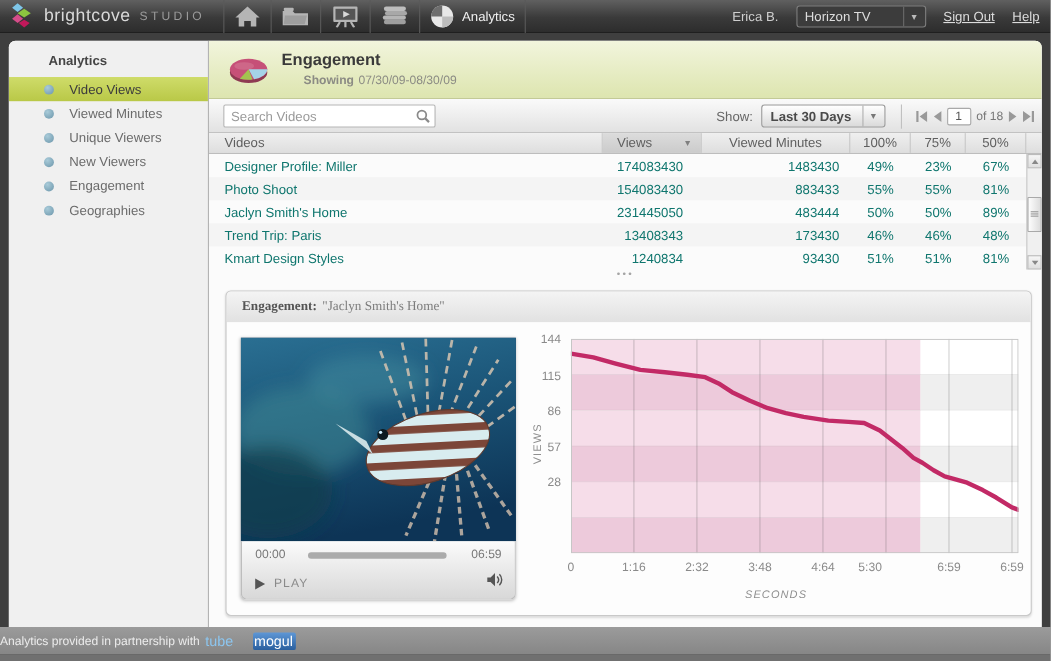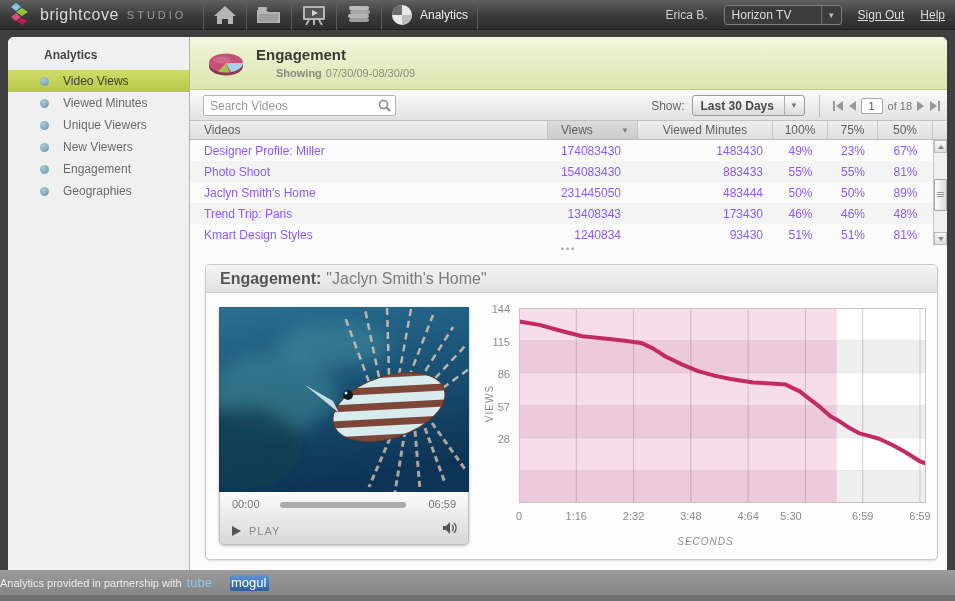--- a/index.html
+++ b/index.html
@@ -84,21 +84,21 @@
   .gh-views { width:90px; background:linear-gradient(#dcdcdc,#cbcbcb); padding-left:13px; position:relative; }
   .gh-views .sort { position:absolute; right:8px; font-size:8px; color:#808080; }
   .gh-vm { width:135px; justify-content:center; }
   .gh-pct { width:55px; justify-content:center; }
   .gh-pct2 { width:50px; justify-content:center; }
   .gh-pct3 { width:55px; justify-content:center; }
   .gh-sb { width:14px; border-right:0; }
 
   .grid-body { position:absolute; left:0; right:0; top:103px; height:105px; display:flex; }
   .rows { flex:1; }
-  .grid-row { height:21px; display:flex; align-items:center; font-size:12px; color:#8b5cf6; cursor:pointer; }
+  .grid-row { height:21px; display:flex; align-items:center; font-size:12px; color:#0f766e; cursor:pointer; }
   .grid-row:nth-child(even) { background:#f4f4f4; }
   .gc-name { flex:1; padding-left:14px; }
   .gc-views { width:90px; text-align:right; padding-right:17px; }
   .gc-vm { width:135px; text-align:right; padding-right:10px; }
   .gc-pct { width:55px; text-align:center; }
   .gc-pct2 { width:50px; text-align:center; }
   .gc-pct3 { width:55px; text-align:center; }
 
   .vscroll { width:14px; background:#f0f0f0; border-left:1px solid #c6c6c6; display:flex; flex-direction:column; }
   .sb-btn { height:13px; background:linear-gradient(#f6f6f6,#dfdfdf); border:1px solid #bbb; display:flex;
@@ -111,21 +111,21 @@
   .sb-grip { margin:12px auto 0; width:7px; border-top:1px solid #999; box-shadow:0 2px 0 #999, 0 4px 0 #999; height:1px; }
 
   .grid-resize { position:absolute; left:0; right:0; top:208px; height:8px; display:flex; align-items:center;
     justify-content:center; cursor:row-resize; }
   .grid-resize .dots { color:#a5a5a5; font-size:9px; letter-spacing:2px; line-height:4px; }
 
   
   .detail-panel { position:absolute; left:15px; top:227px; width:733px; height:296px; background:#fdfdfd;
     border:1px solid #c9c9c9; border-radius:5px; box-shadow:0 1px 2px rgba(0,0,0,0.12); }
   .detail-header { height:28px; background:linear-gradient(#f4f4f4,#e2e2e2); border-bottom:1px solid #d2d2d2;
-    border-radius:4px 4px 0 0; display:flex; align-items:center; padding-left:14px; font-size:16px; }
+    border-radius:4px 4px 0 0; display:flex; align-items:center; padding-left:14px; font-size:12px;font-family:Liberation Serif, serif; }
   .dh-label { font-weight:bold; color:#555; margin-right:5px; }
   .dh-video { color:#7c7c7c; }
   .detail-body { position:relative; height:266px; }
 
   
   .player { position:absolute; left:13px; top:14px; width:250px; border-radius:0 0 5px 5px;
     box-shadow:0 1px 3px rgba(0,0,0,0.25); }
   .player-screen { width:250px; height:185px; display:block; background:#123a5c; }
   .player-chrome { height:53px; background:linear-gradient(#fbfbfb,#d8d8d8); border:1px solid #bdbdbd; border-top:0;
     border-radius:0 0 5px 5px; position:relative; }

